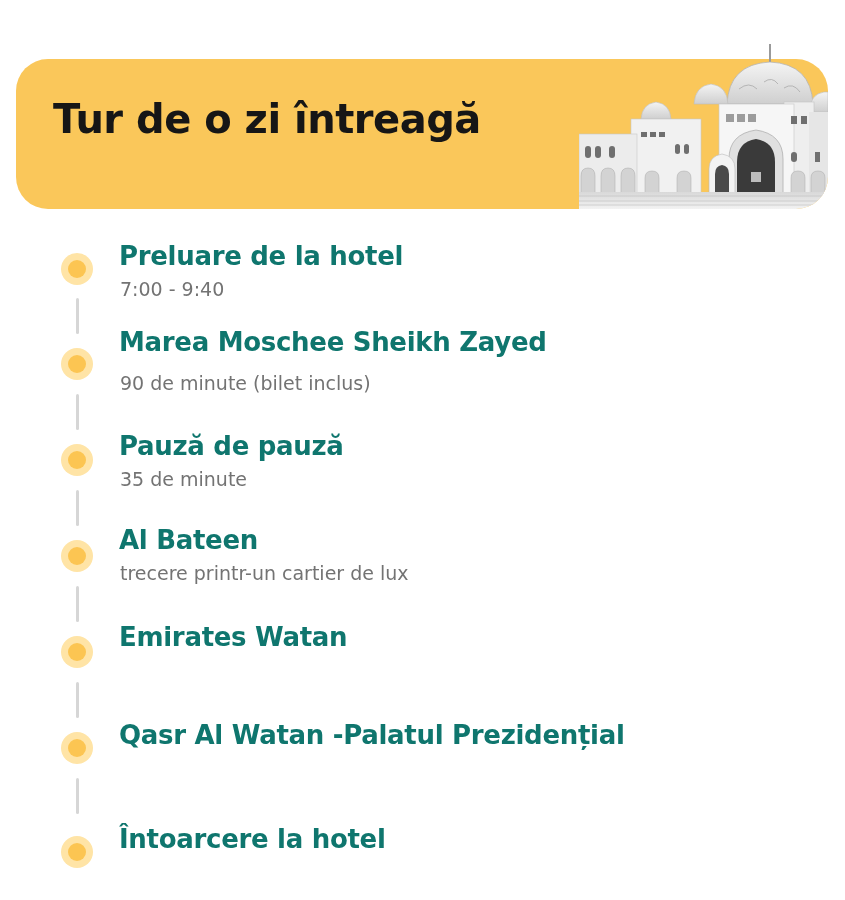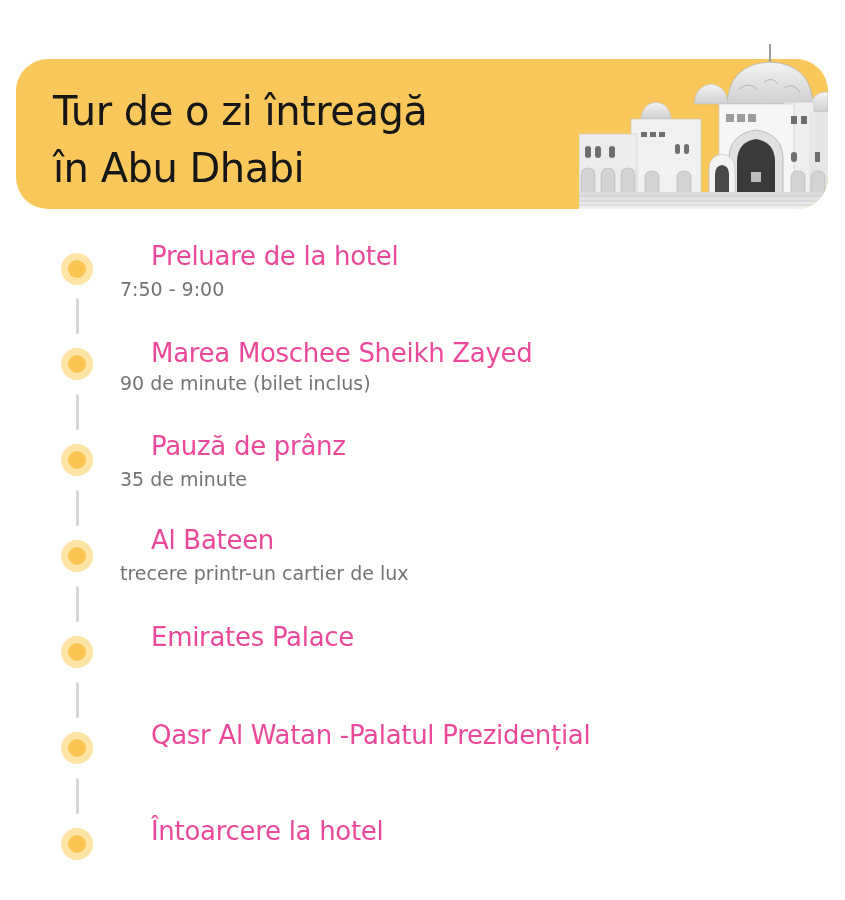--- a/index.html
+++ b/index.html
@@ -4,22 +4,22 @@
 <style>
   * { margin: 0; padding: 0; box-sizing: border-box; }
   html, body { width: 845px; height: 900px; background: #ffffff; overflow: hidden; }
   body { position: relative; font-family: "DejaVu Sans", sans-serif; }
 
   .banner {
     position: absolute; left: 16px; top: 59px; width: 812px; height: 150px;
     background: #FAC75A; border-radius: 32px; overflow: visible;
   }
   .banner-title {
-    position: absolute; left: 37px; top: 24px; width: 520px;
-    font-family: "DejaVu Sans", sans-serif; font-weight: normal;
+    position: absolute; left: 37px; top: 32px; width: 520px;
+    font-family: "DejaVu Sans", sans-serif; font-weight: bold;
     font-size: 40px; line-height: 57px; color: #161616; letter-spacing: -0.5px;
   }
   .banner-title span { display: block; white-space: nowrap; }
 
   .palace {
     position: absolute; left: 563px; top: -15px; width: 249px; height: 165px;
     border-bottom-right-radius: 32px; overflow: hidden;
   }
   .palace svg { display: block; width: 100%; height: 100%; }
 
@@ -32,36 +32,35 @@
   .tl-dot {
     position: absolute; left: 61px; width: 32px; height: 32px; border-radius: 50%;
     background: #FFE4A6;
   }
   .tl-dot::after {
     content: ""; position: absolute; left: 7px; top: 7px; width: 18px; height: 18px;
     border-radius: 50%; background: #FCC552;
   }
   .tl-title {
     position: absolute; left: 119px; white-space: nowrap;
-    font-family: "DejaVu Sans", sans-serif; font-weight: normal;
-    font-size: 26px; line-height: 32px; color: #ec4899; letter-spacing: -0.3px; margin-left: 32px;
+    font-family: "DejaVu Sans", sans-serif; font-weight: bold;
+    font-size: 26px; line-height: 32px; color: #0f766e; letter-spacing: -0.3px;
   }
   .tl-sub {
     position: absolute; left: 120px; white-space: nowrap;
     font-family: "DejaVu Sans", sans-serif; font-weight: normal;
     font-size: 19px; line-height: 24px; color: #737373;
   }
 </style>
 </head>
 <body>
 
 <div class="banner">
   <h1 class="banner-title">
     <span>Tur de o zi întreagă</span>
-    <span>în Abu Dhabi</span>
   </h1>
   <div class="palace">
     <svg viewBox="0 0 249 165" xmlns="http://www.w3.org/2000/svg">
       <defs>
         <linearGradient id="dome" x1="0" y1="0" x2="0" y2="1">
           <stop offset="0" stop-color="#f4f4f4"></stop>
           <stop offset="1" stop-color="#cfcfcf"></stop>
         </linearGradient>
         <linearGradient id="ground" x1="0" y1="0" x2="0" y2="1">
           <stop offset="0" stop-color="#d9d9d9"></stop>
@@ -135,48 +134,48 @@
   <div class="tl-line" style="top:298px"></div>
   <div class="tl-line" style="top:394px"></div>
   <div class="tl-line" style="top:490px"></div>
   <div class="tl-line" style="top:586px"></div>
   <div class="tl-line" style="top:682px"></div>
   <div class="tl-line" style="top:778px"></div>
 
   <div class="tl-item" style="top:0">
     <div class="tl-dot" style="top:253px"></div>
     <div class="tl-title" style="top:240px">Preluare de la hotel</div>
-    <div class="tl-sub" style="top:277px">7:50 - 9:00</div>
+    <div class="tl-sub" style="top:277px">7:00 - 9:40</div>
   </div>
 
   <div class="tl-item" style="top:0">
     <div class="tl-dot" style="top:348px"></div>
-    <div class="tl-title" style="top:337px">Marea Moschee Sheikh Zayed</div>
+    <div class="tl-title" style="top:326px">Marea Moschee Sheikh Zayed</div>
     <div class="tl-sub" style="top:371px">90 de minute (bilet inclus)</div>
   </div>
 
   <div class="tl-item" style="top:0">
     <div class="tl-dot" style="top:444px"></div>
-    <div class="tl-title" style="top:430px">Pauză de prânz</div>
+    <div class="tl-title" style="top:430px">Pauză de pauză</div>
     <div class="tl-sub" style="top:467px">35 de minute</div>
   </div>
 
   <div class="tl-item" style="top:0">
     <div class="tl-dot" style="top:540px"></div>
     <div class="tl-title" style="top:524px">Al Bateen</div>
     <div class="tl-sub" style="top:561px">trecere printr-un cartier de lux</div>
   </div>
 
   <div class="tl-item" style="top:0">
     <div class="tl-dot" style="top:636px"></div>
-    <div class="tl-title" style="top:621px">Emirates Palace</div>
+    <div class="tl-title" style="top:621px">Emirates Watan</div>
   </div>
 
   <div class="tl-item" style="top:0">
     <div class="tl-dot" style="top:732px"></div>
     <div class="tl-title" style="top:719px">Qasr Al Watan -Palatul Prezidențial</div>
   </div>
 
-  <div class="tl-item" style="top:0">
+  <div class="tl-item" style="top:8px">
     <div class="tl-dot" style="top:828px"></div>
     <div class="tl-title" style="top:815px">Întoarcere la hotel</div>
   </div>
 </div>
 
 </body></html>

